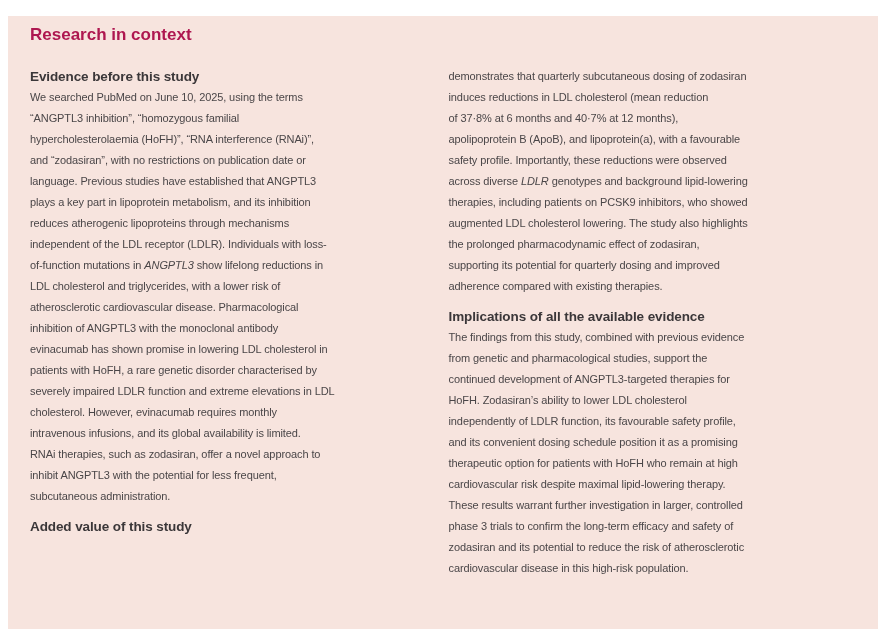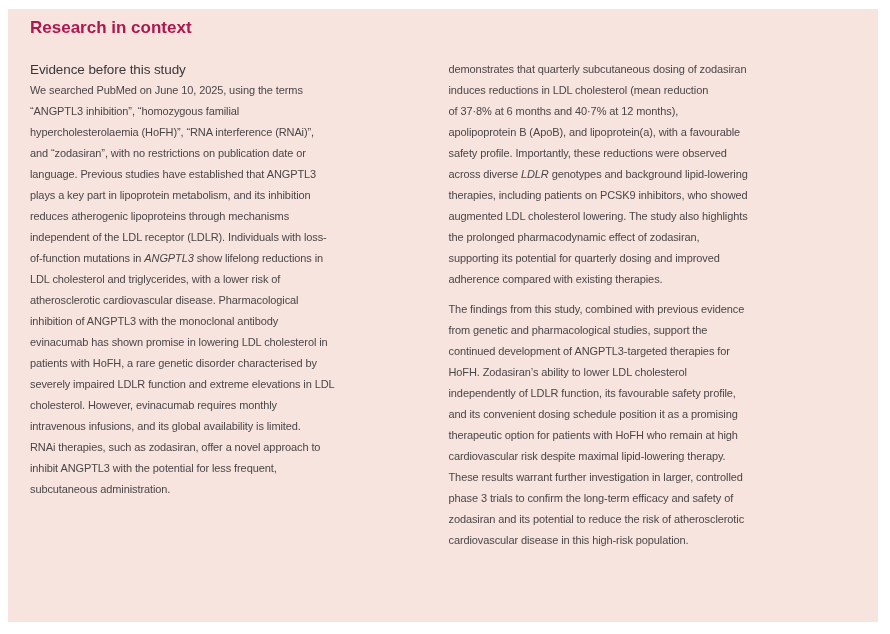--- a/index.html
+++ b/index.html
@@ -7,21 +7,21 @@
     position: relative;
     width: 890px;
     height: 634px;
     background: var(--page-bg, #FFFFFF);
     font-family: "Liberation Sans", sans-serif;
     overflow: hidden;
   }
   .panel {
     position: absolute;
     left: 8px;
-    top: 9px;
+    top: 16px;
     width: 870px;
     height: 613px;
     box-sizing: border-box;
     background: var(--panel-bg, #F7E4DE);
     padding: 8px 24px 0 22px;
   }
   .panel-title {
     margin: 0 0 21px 0;
     font-size: 17px;
     line-height: 21px;
@@ -35,21 +35,21 @@
   .col {
     flex: 1;
     min-width: 0;
   }
   section { margin: 0; }
   section + section { margin-top: 9px; }
   .sec-h {
     margin: 0;
     font-size: 13.5px;
     line-height: 21px;
-    font-weight: 400;
+    font-weight: 700;
     color: var(--heading-color, #3B3739);
     letter-spacing: -0.1px;
   }
   .sec-p {
     margin: 0;
     font-size: 11px;
     line-height: 21px;
     color: var(--body-color, #4A4648);
     white-space: pre-line;
     letter-spacing: -0.1px;
@@ -81,37 +81,39 @@
 evinacumab has shown promise in lowering LDL cholesterol in
 patients with HoFH, a rare genetic disorder characterised by
 severely impaired LDLR function and extreme elevations in LDL
 cholesterol. However, evinacumab requires monthly
 intravenous infusions, and its global availability is limited.
 RNAi therapies, such as zodasiran, offer a novel approach to
 inhibit ANGPTL3 with the potential for less frequent,
 subcutaneous administration.</span></p>
         </section>
         <section>
+          <h3 class="sec-h">Added value of this study</h3>
         </section>
       </div>
       <div class="col">
         <section>
           <p class="sec-p"><span>demonstrates that quarterly subcutaneous dosing of zodasiran
 induces reductions in LDL cholesterol (mean reduction
 of 37·8% at 6 months and 40·7% at 12 months),
 apolipoprotein B (ApoB), and lipoprotein(a), with a favourable
 safety profile. Importantly, these reductions were observed
 across diverse </span><i>LDLR</i><span> genotypes and background lipid-lowering
 therapies, including patients on PCSK9 inhibitors, who showed
 augmented LDL cholesterol lowering. The study also highlights
 the prolonged pharmacodynamic effect of zodasiran,
 supporting its potential for quarterly dosing and improved
 adherence compared with existing therapies.</span></p>
         </section>
         <section>
+          <h3 class="sec-h">Implications of all the available evidence</h3>
           <p class="sec-p"><span>The findings from this study, combined with previous evidence
 from genetic and pharmacological studies, support the
 continued development of ANGPTL3-targeted therapies for
 HoFH. Zodasiran’s ability to lower LDL cholesterol
 independently of LDLR function, its favourable safety profile,
 and its convenient dosing schedule position it as a promising
 therapeutic option for patients with HoFH who remain at high
 cardiovascular risk despite maximal lipid-lowering therapy.
 These results warrant further investigation in larger, controlled
 phase 3 trials to confirm the long-term efficacy and safety of

